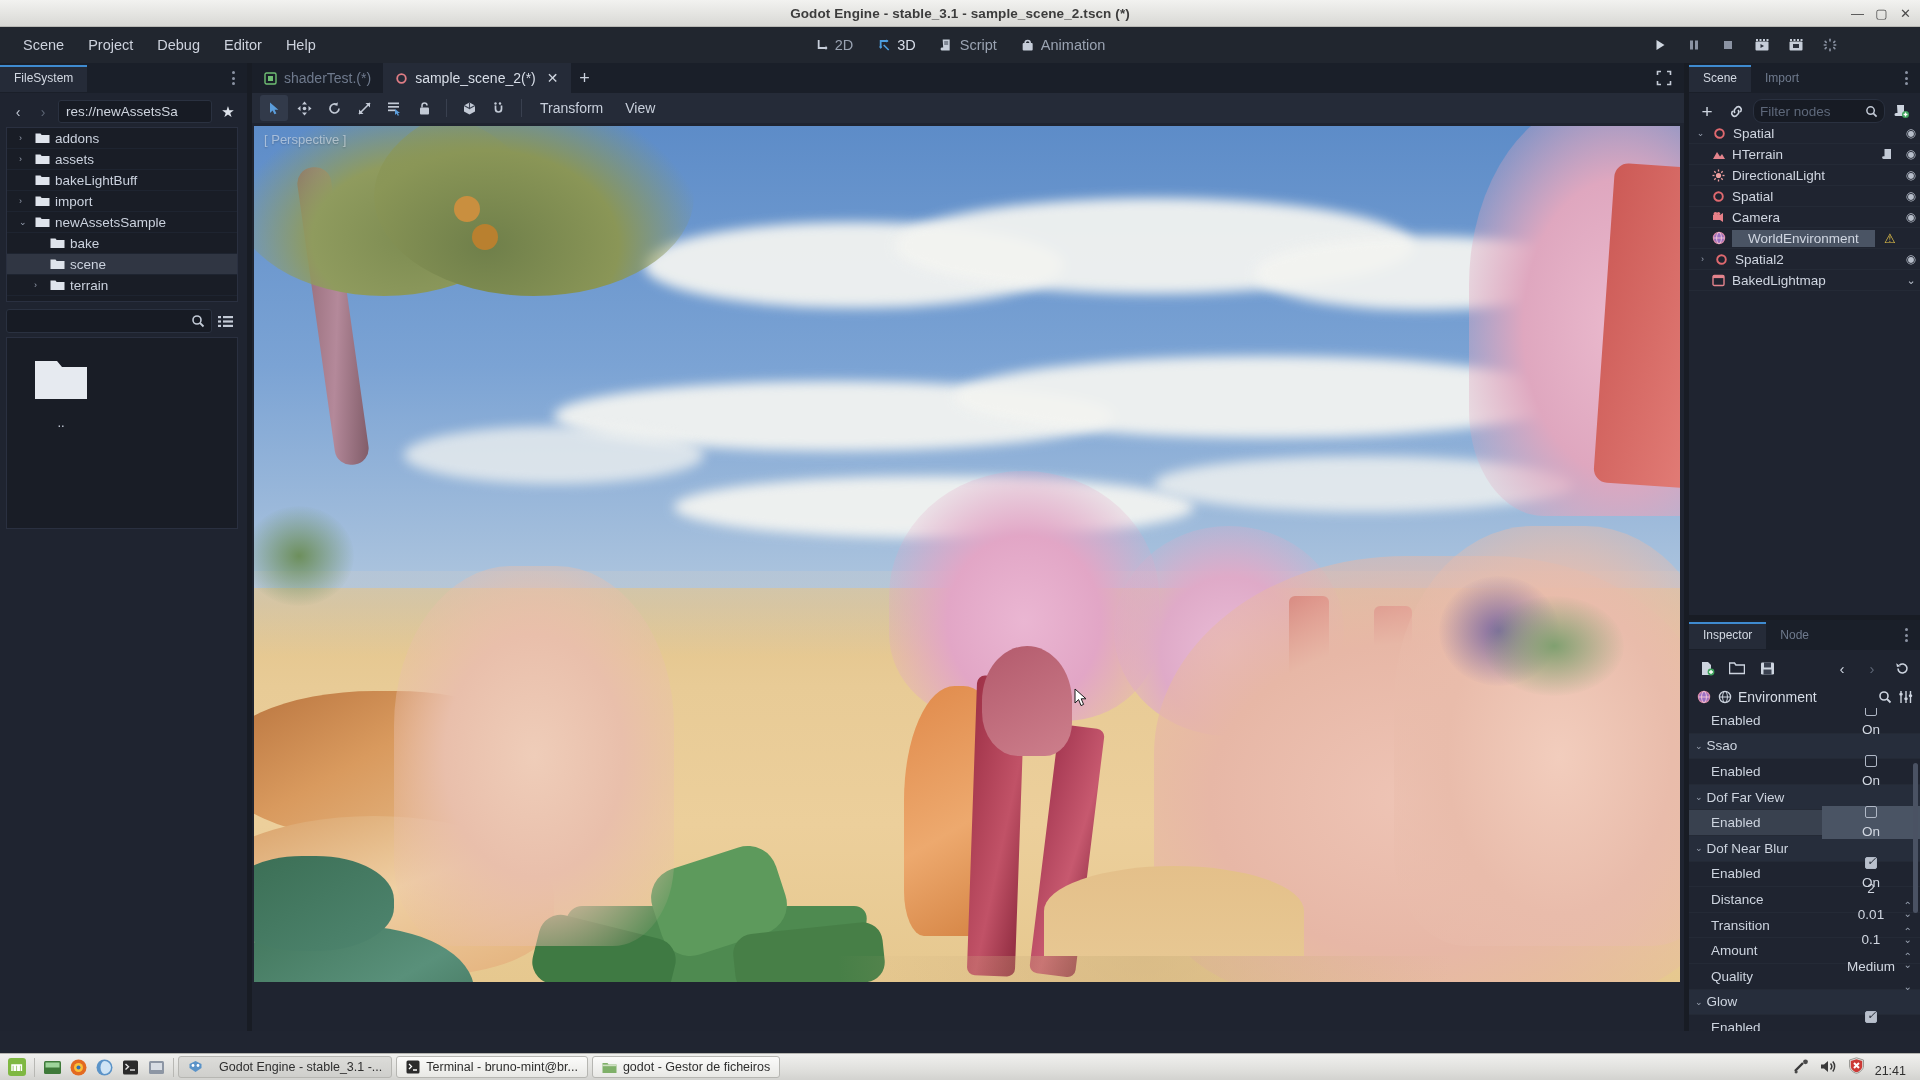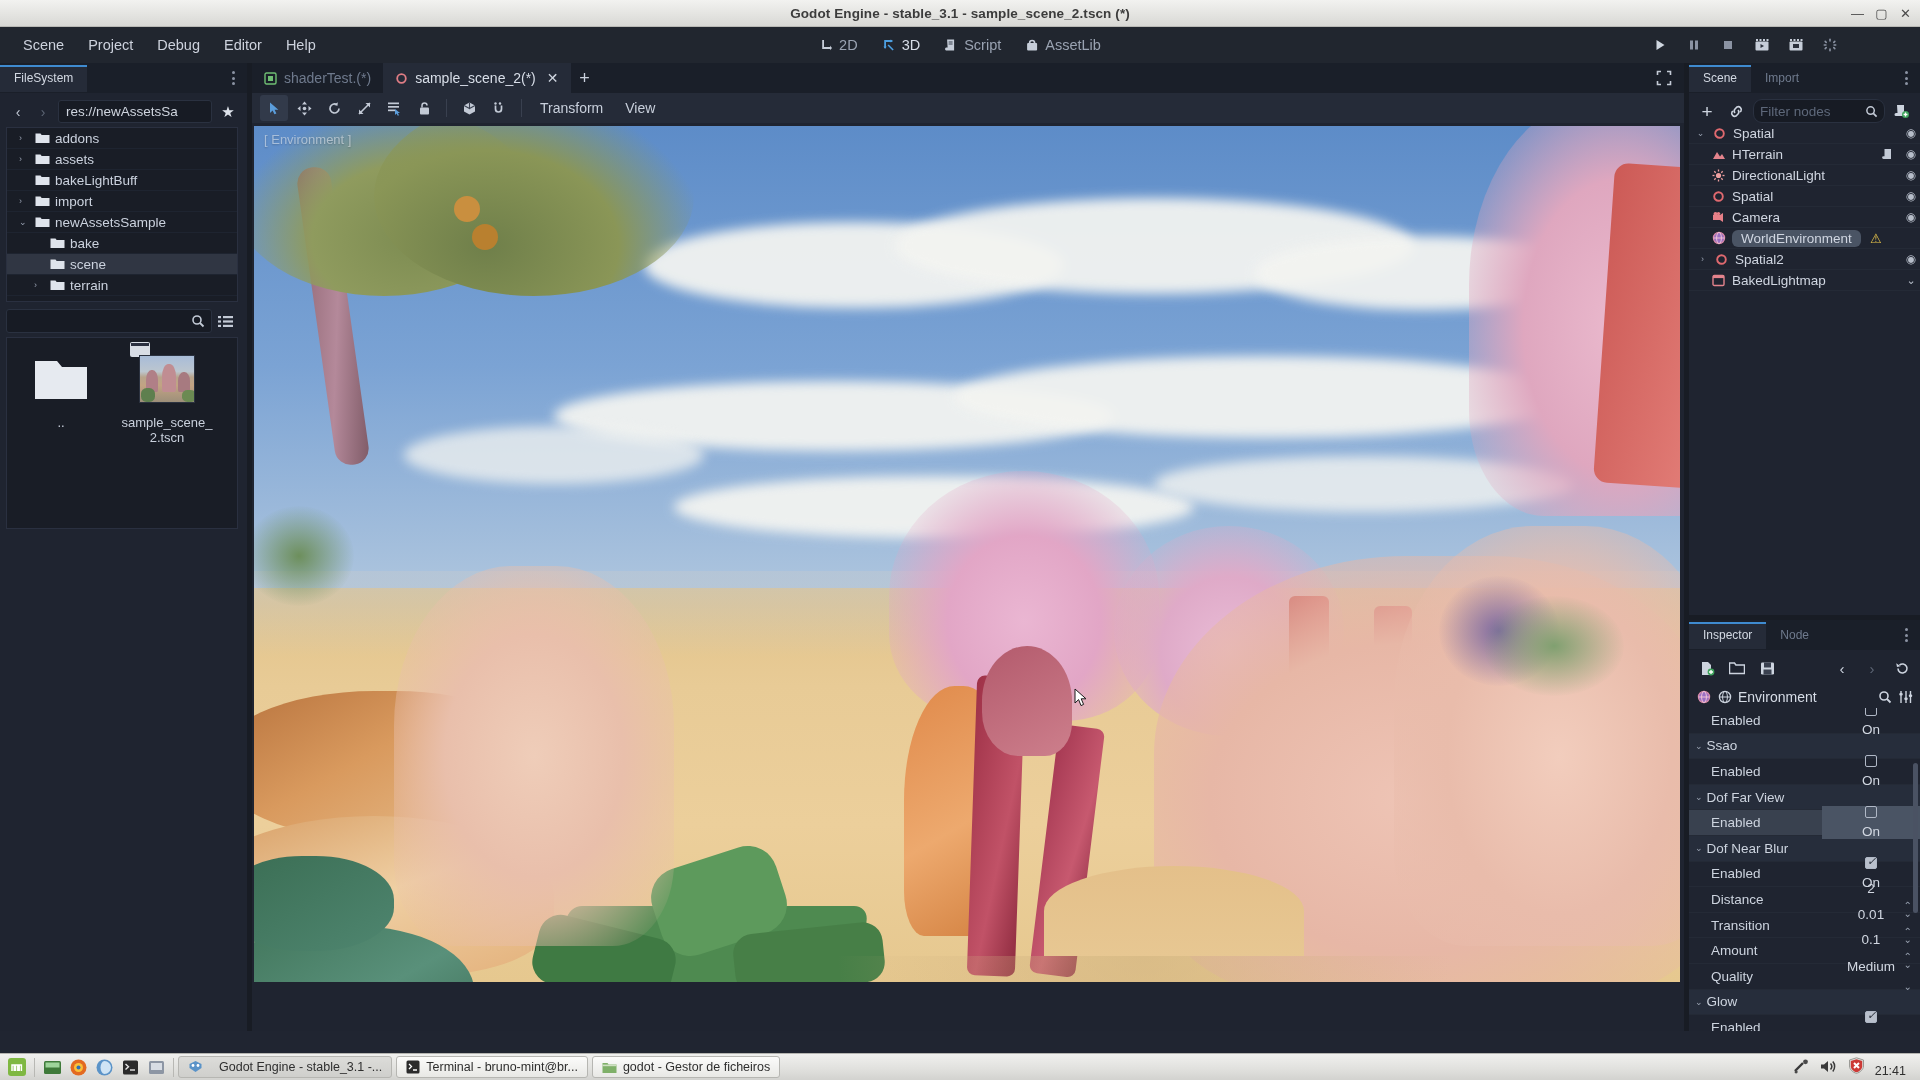--- a/index.html
+++ b/index.html
@@ -124,21 +124,21 @@
   .scene-dock { position: absolute; left: 0; top: 0; width: 231px; height: 480px; }
   .sd-toolbar { display: flex; align-items: center; gap: 5px; padding: 6px 6px; }
   .sd-btn { width: 24px; height: 24px; display: flex; align-items: center; justify-content: center; cursor: pointer; border-radius: 3px; color: #cdd4df; }
   .filter-box { flex: 1; height: 24px; background: #171b24; border: 1px solid #2a3140; border-radius: 9px; display: flex; align-items: center; padding: 0 6px; }
   .filter-box span { flex: 1; font-size: 13.5px; color: #5e687a; }
 
   .node-list { position: absolute; left: 0; top: 60px; width: 231px; }
   .node-row { display: flex; align-items: center; height: 21px; padding-left: 6px; gap: 6px; font-size: 13.5px; color: #d0d6e1; cursor: pointer; border-bottom: 1px solid #242a36; position: relative; }
   .node-row .caret { width: 11px; font-size: 9px; color: #98a1b1; display: flex; align-items: center; justify-content: center; }
   .node-row .nlabel { flex: 1; }
-  .node-row .nlabel.sel { background: #4a5464; padding: 1px 9px; border-radius: 6px; flex: 0 0 auto; }
+  .node-row .nlabel.sel { background: #4a5464; padding: 1px 16px; border-radius: 0; flex: 0 0 auto; }
   .node-row .eye { width: 18px; text-align: center; color: #b6bdc9; font-size: 12px; }
   .node-row .warn { width: 18px; text-align: center; color: #e8c54a; font-size: 13px; }
   .node-ico { width: 15px; height: 15px; display: flex; align-items: center; justify-content: center; flex: 0 0 auto; }
 
   .dock-split { position: absolute; left: 0; top: 552px; width: 231px; height: 5px; background: #181c24; }
 
   .inspector-dock { position: absolute; left: 0; top: 557px; width: 231px; height: 411px; }
   .insp-toolbar { display: flex; align-items: center; padding: 6px 6px; gap: 6px; }
   .insp-spacer { flex: 1; }
   .insp-obj { display: flex; align-items: center; gap: 6px; padding: 3px 7px 8px 7px; }
@@ -237,21 +237,21 @@
         </span>
         <span>Script</span>
       </div>
       <div class="ctab">
         <span>
           <svg width="14" height="14" viewBox="0 0 14 14">
               <path d="M4.5 5 a2.5 2.5 0 0 1 5 0" stroke="#c6cdd9" stroke-width="1.6" fill="none"></path>
               <rect x="2" y="5" width="10" height="7.5" rx="1" fill="#c6cdd9"></rect>
             </svg>
         </span>
-        <span>AssetLib</span>
+        <span>Animation</span>
       </div>
     </div>
 
     <div class="play-controls">
       <div class="pc-btn">
         <svg width="14" height="14" viewBox="0 0 14 14">
             <path d="M3.5 2 L11.5 7 L3.5 12 Z" fill="#cfd6e0"></path>
           </svg>
       </div>
       <div class="pc-btn">
@@ -403,33 +403,20 @@
 
       <div class="fs-grid">
         <div class="fs-item">
           <div class="fs-thumb">
             <svg width="62" height="52" viewBox="0 0 62 52">
                 <path d="M5 8 h22 l5 6 h25 v32 h-52 z" fill="#e6eaf0"></path>
               </svg>
           </div>
           <div class="fs-label">..</div>
         </div>
-        <div class="fs-item">
-          <div class="fs-thumb">
-            <div class="film-badge"></div>
-            <div class="scene-thumb">
-              <div class="cor" style="left:6px;top:14px;width:12px;height:22px;background:#b07f87;"></div>
-              <div class="cor" style="left:22px;top:8px;width:14px;height:28px;background:#c08d92;"></div>
-              <div class="cor" style="left:38px;top:16px;width:12px;height:20px;background:#a77a80;"></div>
-              <div class="cor" style="left:1px;top:32px;width:14px;height:14px;background:#5e7f4e;border-radius:40%;"></div>
-              <div class="cor" style="left:42px;top:34px;width:14px;height:12px;background:#6b8a52;border-radius:40%;"></div>
-            </div>
-          </div>
-          <div class="fs-label">sample_scene_2.tscn</div>
-        </div>
       </div>
     </div>
 
     <div class="left-resizer"></div>
 
     <div class="center">
       <div class="scene-tabs">
         <div class="stab">
           <svg width="13" height="13" viewBox="0 0 13 13">
               <rect x="1" y="1" width="11" height="11" rx="1.5" stroke="#6fbf73" stroke-width="1.4" fill="none"></rect>
@@ -575,21 +562,21 @@
         <div style="position:absolute;left:1350px;top:40px;width:110px;height:320px;background:linear-gradient(100deg,#cc5a56,#e4807a);border-radius:14px;transform:rotate(4deg);"></div>
         <div style="position:absolute;left:1185px;top:450px;width:120px;height:110px;border-radius:50%;background:radial-gradient(ellipse at 50% 50%, #7d6aa0 0%, rgba(125,106,160,0) 72%);"></div>
 
         <div style="position:absolute;left:140px;top:440px;width:280px;height:380px;border-radius:42% 42% 22% 22%;background:radial-gradient(ellipse at 50% 50%, #efcdb9 0%, #e9bfab 45%, rgba(233,191,171,0.3) 78%, rgba(233,191,171,0) 92%);"></div>
         <div style="position:absolute;left:-10px;top:380px;width:110px;height:100px;border-radius:50%;background:radial-gradient(ellipse at 50% 50%, #6d8f5c 0%, rgba(109,143,92,0) 72%);"></div>
         <div style="position:absolute;left:1230px;top:470px;width:140px;height:100px;border-radius:50%;background:radial-gradient(ellipse at 50% 50%, #80a070 0%, rgba(128,160,112,0) 72%);"></div>
 
         <div style="position:absolute;left:790px;top:740px;width:260px;height:90px;border-radius:50% 50% 0 0;background:linear-gradient(to bottom,#e4c08a,#e7c792);"></div>
         <div style="position:absolute;left:540px;top:830px;width:700px;height:240px;background:radial-gradient(ellipse at 50% 0%, rgba(205,175,126,.5), rgba(205,175,126,0) 62%);"></div>
 
-        <div class="perspective-label">[ Environment ]</div>
+        <div class="perspective-label">[ Perspective ]</div>
 
         <div style="position:absolute;left:820px;top:562px;">
           <svg width="14" height="20" viewBox="0 0 14 20">
               <path d="M1 1 L1 15 L4.6 11.6 L7 17.6 L9.6 16.4 L7.2 10.8 L12 10.8 Z" fill="#ffffff" stroke="#1b1b1b" stroke-width="1"></path>
             </svg>
         </div>
       </div>
 
     </div>
 

